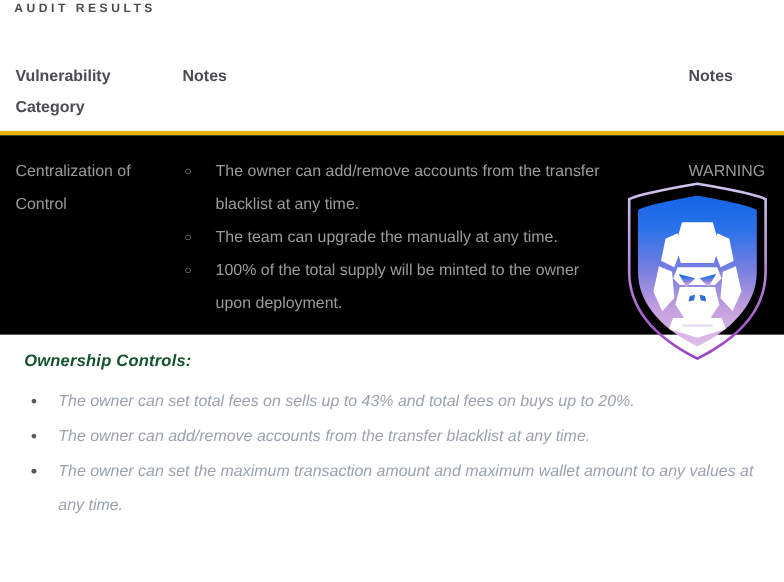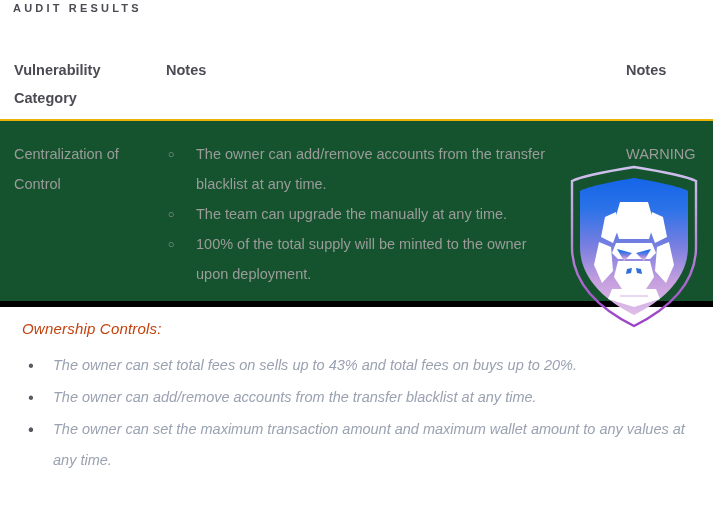--- a/index.html
+++ b/index.html
@@ -31,37 +31,37 @@
   
   .audit-table {
     position: absolute;
     left: 0;
     top: 52px;
     width: 713px;
   }
   .table-header {
     position: relative;
     height: 67px;
-    border-bottom: 2px solid #eab308;
+    border-bottom: 4px solid #eab308;
   }
   .th {
     position: absolute;
     font-size: 14.5px;
     font-weight: bold;
     color: #4b4b53;
     line-height: 28px;
   }
   .th-vuln  { left: 14px;  top: 4px; width: 140px; }
   .th-notes { left: 166px; top: 4px; }
   .th-result{ left: 626px; top: 4px; }
 
   .table-row {
     position: relative;
-    background: #14532d;
-    border-bottom: 6px solid #000000;
+    background: #000000;
+    border-bottom: 1px solid #000000;
     min-height: 180px;
     text-decoration: underline;
   }
   .cell-category {
     position: absolute;
     left: 14px;
     top: 18px;
     width: 140px;
     font-size: 14.5px;
     color: #9b9b9b;
@@ -118,23 +118,23 @@
     position: absolute;
     left: 0;
     top: 312px;
     width: 713px;
   }
   .controls-heading {
     position: absolute;
     left: 22px;
     top: 8px;
     font-size: 15px;
-    font-weight: normal;
+    font-weight: bold;
     font-style: italic;
-    color: #c2410c;
+    color: #14532d;
     letter-spacing: 0.2px;
   }
   .controls-list {
     position: absolute;
     left: 0;
     top: 38px;
     width: 713px;
   }
   .control-item {
     position: relative;

